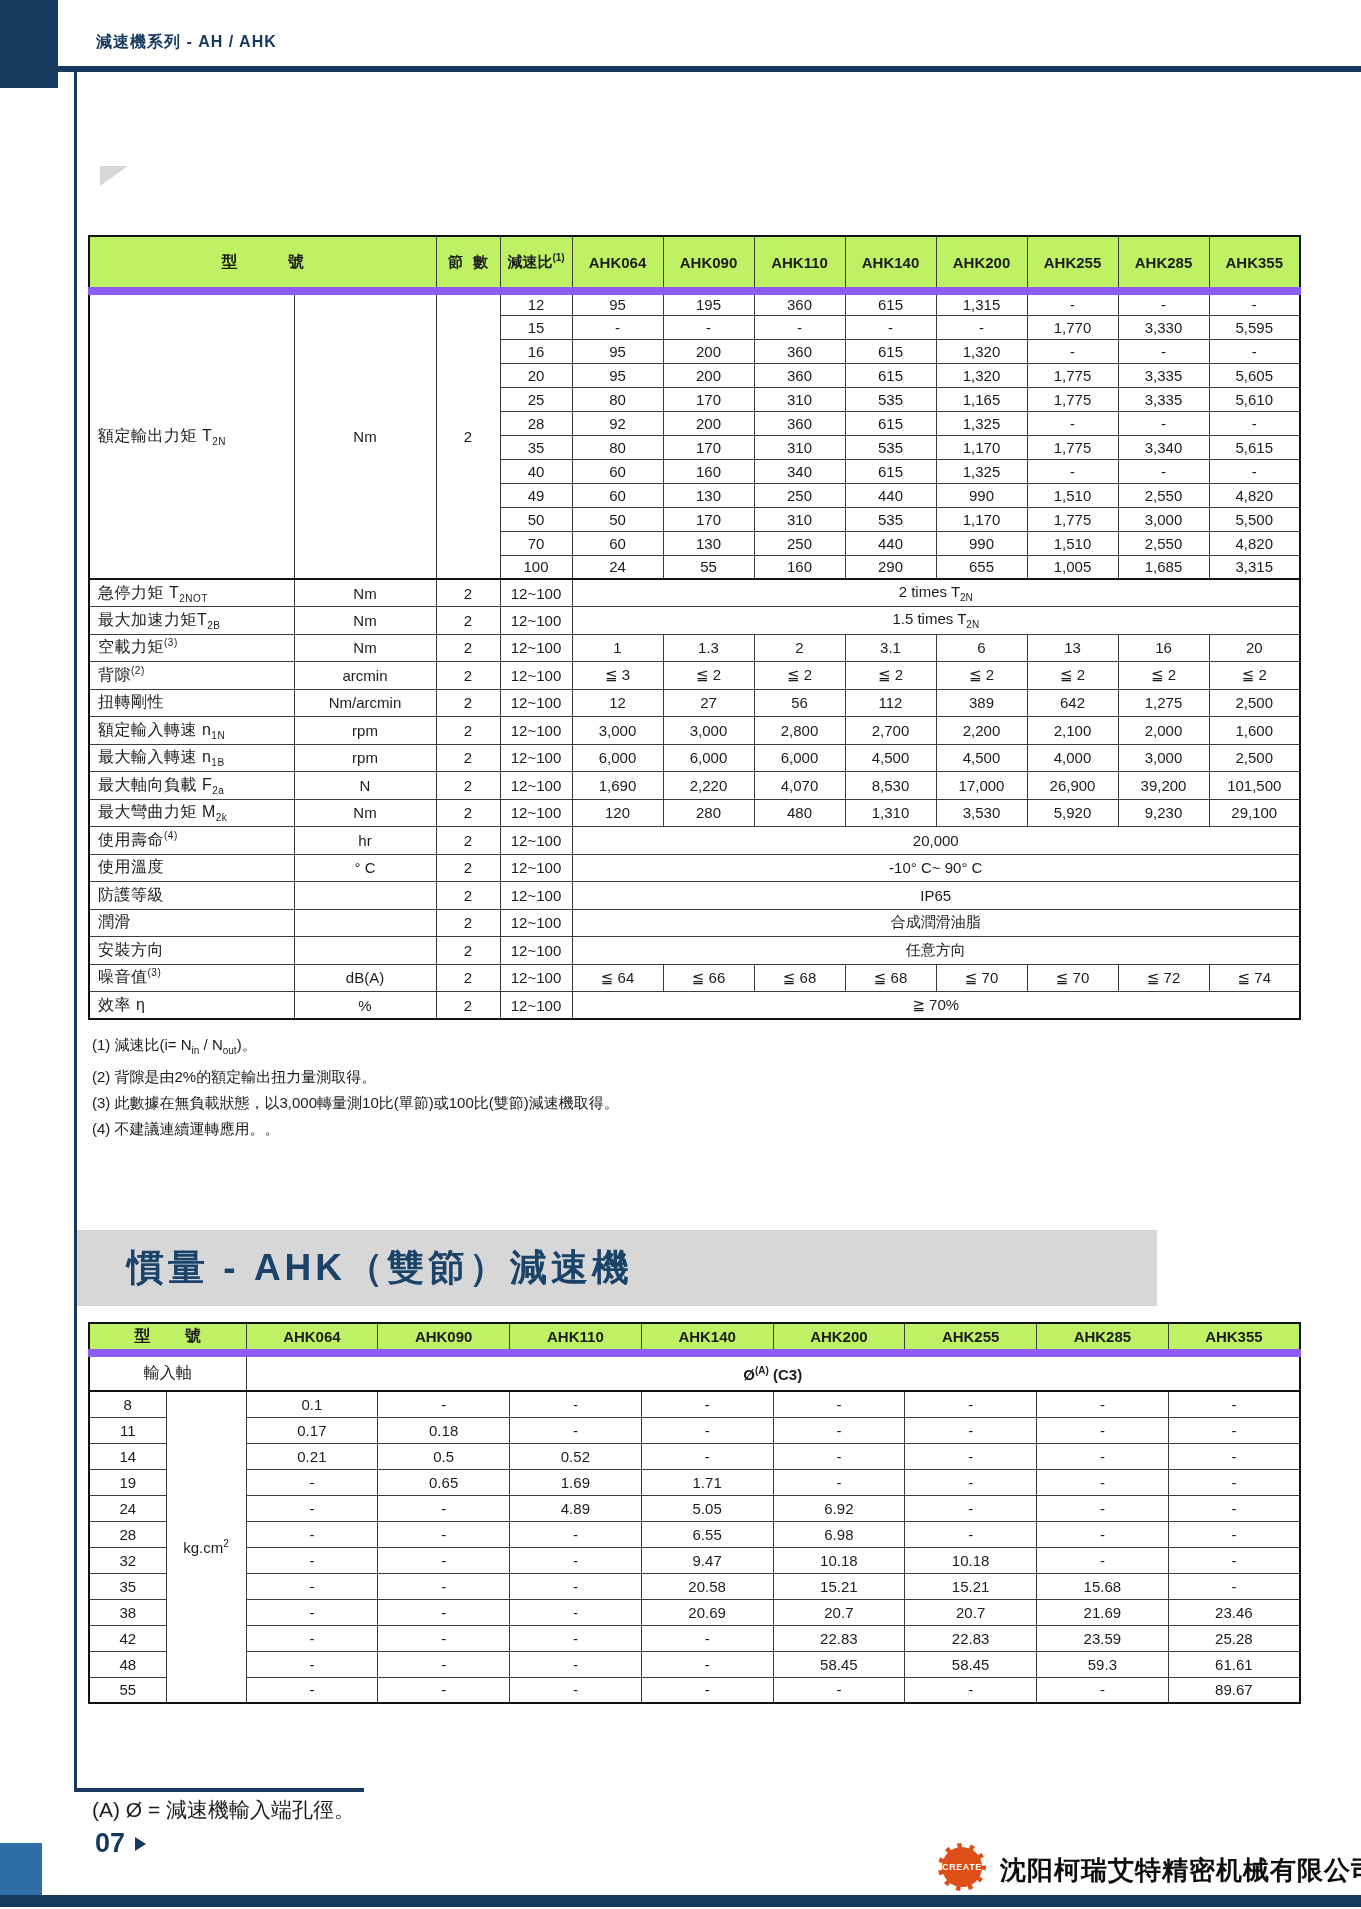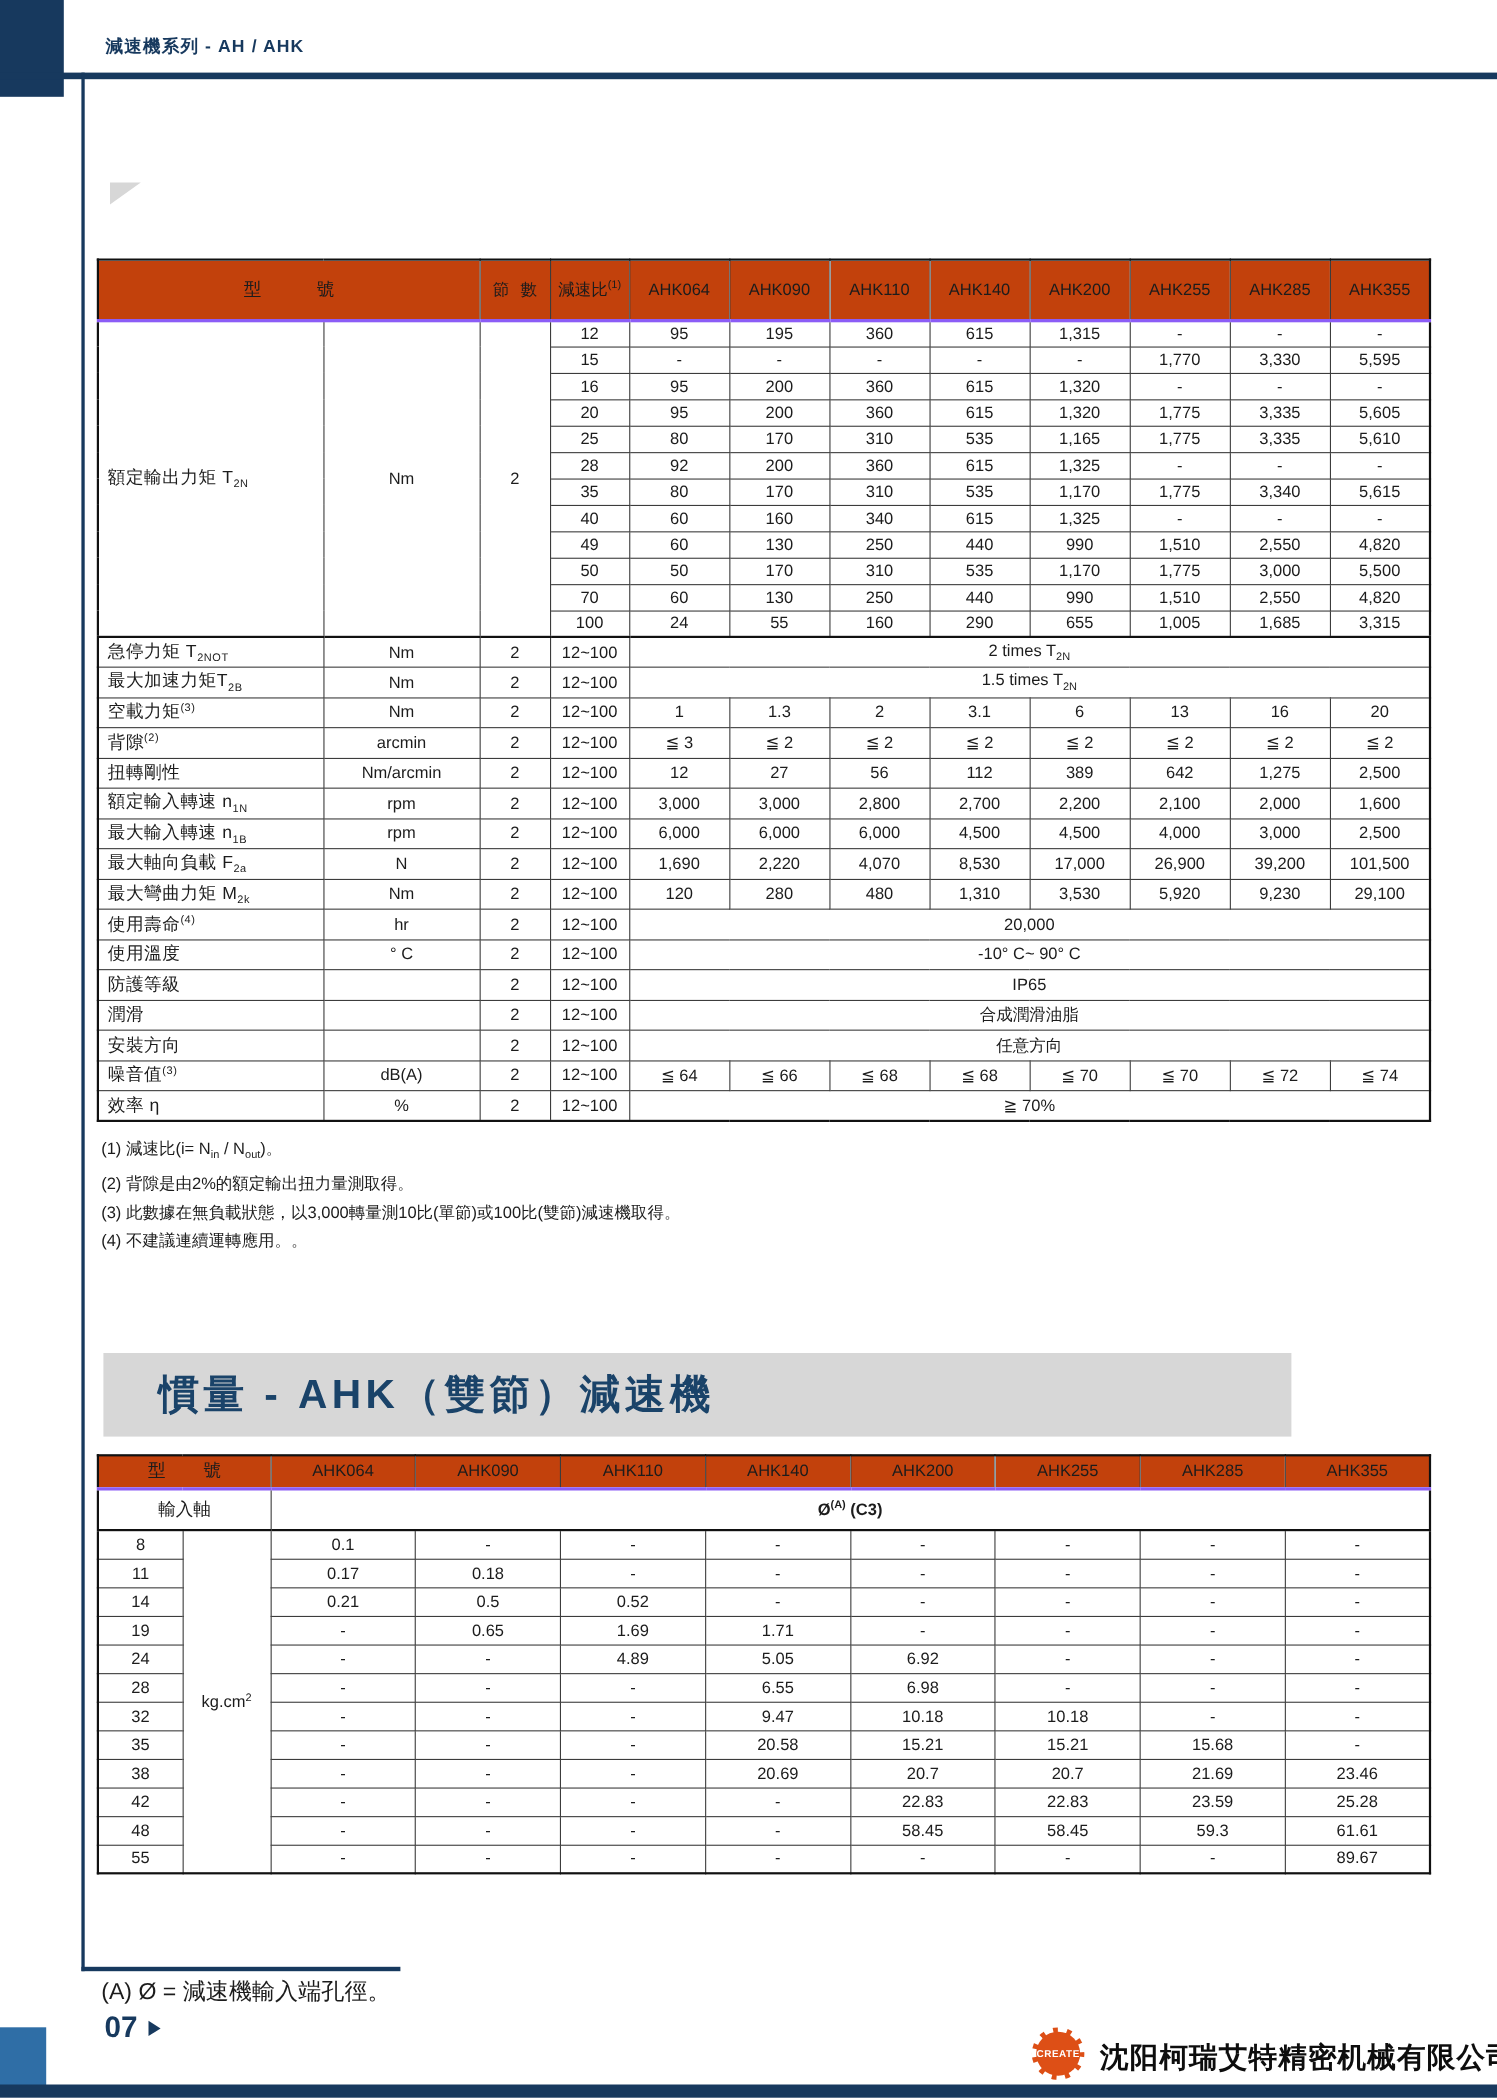--- a/index.html
+++ b/index.html
@@ -8,31 +8,31 @@
 
   
   .corner-block{position:absolute;left:0;top:0;width:58px;height:88px;background:#17395e;}
   .top-rule{position:absolute;left:0;top:66px;width:1361px;height:6px;background:#17395e;}
   .left-rule{position:absolute;left:74px;top:66px;width:3px;height:1726px;background:#17395e;}
   .series-label{position:absolute;left:96px;top:32px;font-size:16px;font-weight:600;color:#17395e;letter-spacing:1px;}
 
   
   .banner{position:absolute;background:#d7d7d7;display:flex;align-items:center;}
   .banner1{left:77px;top:90px;width:1284px;height:76px;}
-  .banner2{left:94px;top:1230px;width:1080px;height:76px;}
+  .banner2{left:77px;top:1230px;width:1080px;height:76px;}
   .banner-title{font-size:37px;font-weight:bold;color:#1a4369;letter-spacing:4px;padding-left:50px;white-space:nowrap;}
   .banner-notch{position:absolute;left:100px;top:166px;width:0;height:0;border-top:20px solid #d7d7d7;border-right:28px solid transparent;}
 
   
   table.spec-table{position:absolute;border-collapse:collapse;table-layout:fixed;background:#fff;
     border:2px solid #111;font-size:15px;}
   #perf-table{left:88px;top:235px;width:1211px;}
   #inertia-table{left:88px;top:1322px;width:1211px;}
   .spec-table th,.spec-table td{border:1px solid #3c3c3c;text-align:center;padding:0 2px;overflow:hidden;white-space:nowrap;}
-  .spec-table thead th{background:#c2410c;font-weight:normal;border-bottom:3px solid #8b5cf6;}
+  .spec-table thead th{background:#bef264;font-weight:bold;border-bottom:8px solid #8b5cf6;}
   .tr-head{height:55px;}
   .tr-torque{height:24px;}
   .tr-spec{height:27.5px;}
   .tr-inhead{height:30px;}
   .tr-shaft{height:38px;}
   .tr-inertia{height:26px;}
   .sec-top td{border-top:2px solid #111;}
   .thick-bottom th, .thick-bottom td{border-bottom:2px solid #111;}
   td.lbl{text-align:left;padding-left:8px;font-size:16px;letter-spacing:0.5px;}
   td.num{font-size:15px;}

